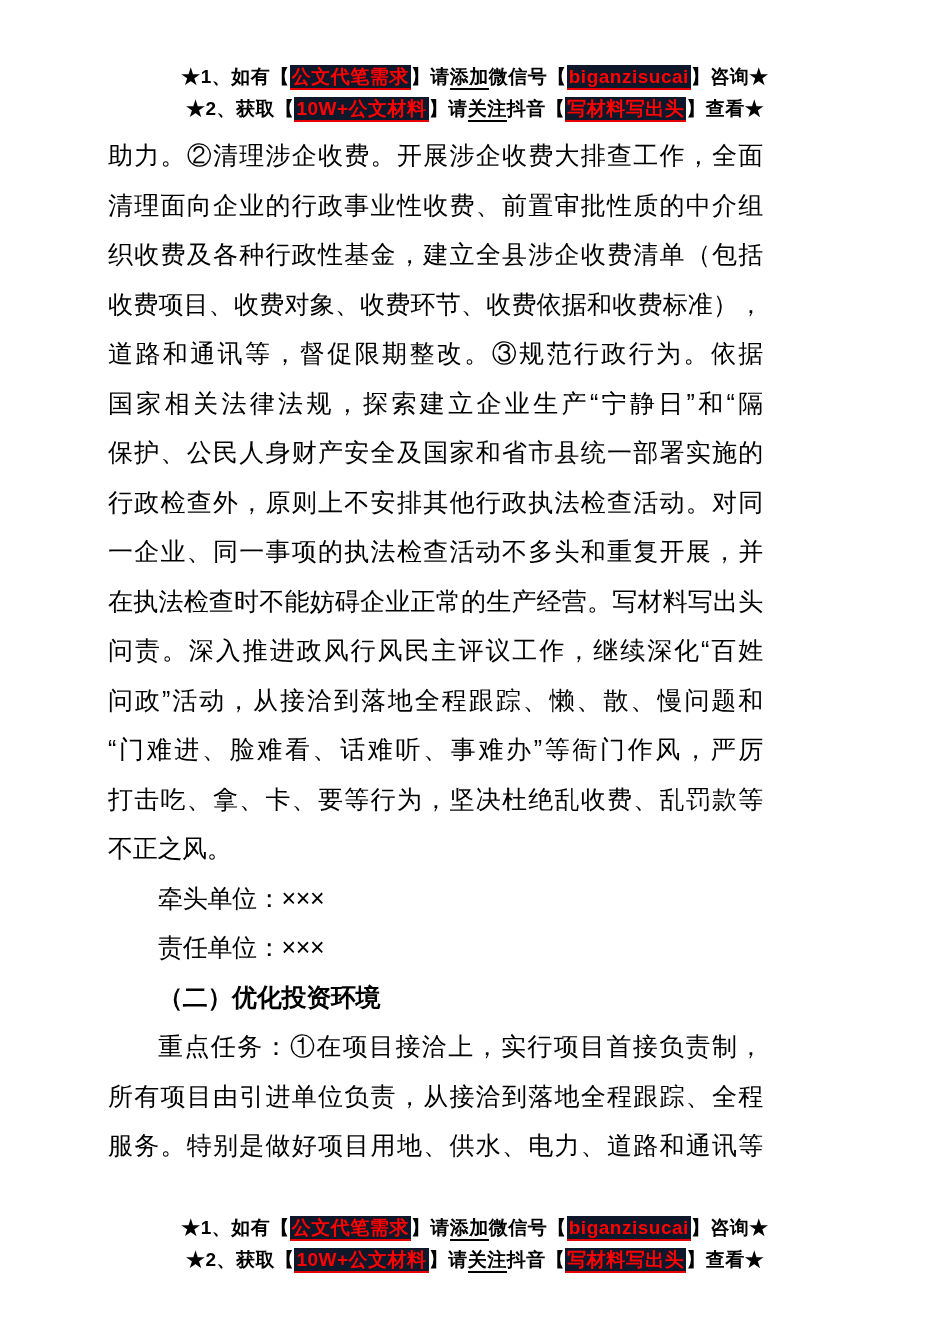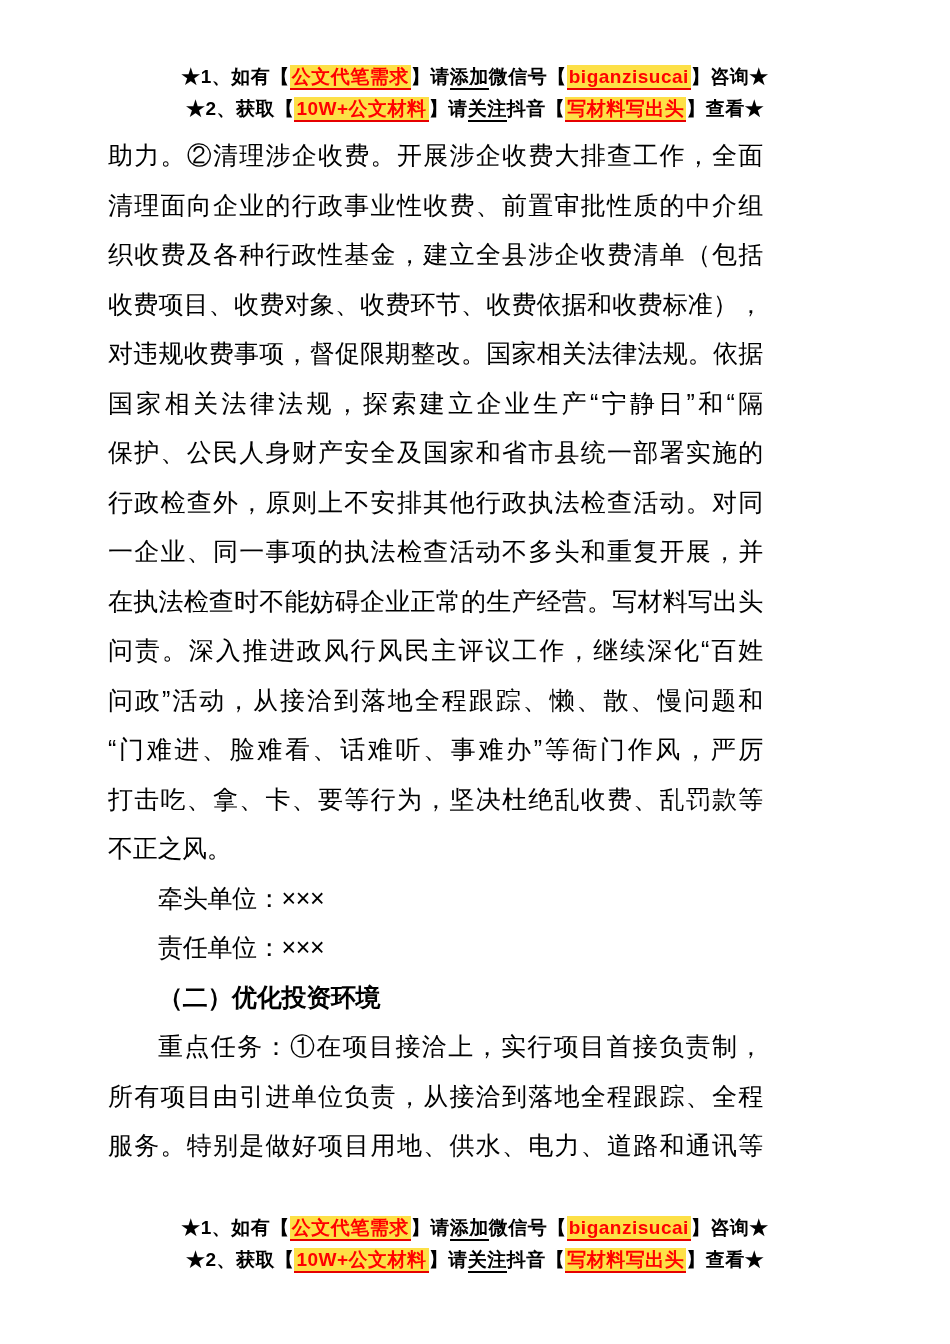--- a/index.html
+++ b/index.html
@@ -19,21 +19,21 @@
     font-weight: bold;
     font-size: 19px;
     line-height: 32px;
     letter-spacing: 0.5px;
     color: #000000;
   }
   .banner-top { padding-top: 61px; }
   .banner-bottom { position: absolute; top: 1212px; left: 0; }
   .banner .hl {
     color: #ff0000;
-    background: #fde047;
+    background: #0f172a;
     border-bottom: 2px solid #e60000;
     padding: 1px 2px;
   }
   .banner .u {
     border-bottom: 2px solid #000000;
     padding-bottom: 1px;
   }
   
   .content {
     margin-left: 108px;
@@ -65,21 +65,21 @@
 <div class="banner banner-top">
   <div><span>★1、如有【</span><span class="hl">公文代笔需求</span><span>】请</span><span class="u">添加</span><span>微信号【</span><span class="hl">biganzisucai</span><span>】咨询★</span></div>
   <div><span>★2、获取【</span><span class="hl">10W+公文材料</span><span>】请</span><span class="u">关注</span><span>抖音【</span><span class="hl">写材料写出头</span><span>】查看★</span></div>
 </div>
 
 <div class="content">
     <div class="bodyline just">助力。②清理涉企收费。开展涉企收费大排查工作，全面</div>
     <div class="bodyline just">清理面向企业的行政事业性收费、前置审批性质的中介组</div>
     <div class="bodyline just">织收费及各种行政性基金，建立全县涉企收费清单（包括</div>
     <div class="bodyline just">收费项目、收费对象、收费环节、收费依据和收费标准），</div>
-    <div class="bodyline just">对违规收费事项，督促限期整改。国家相关法律法规。依据</div>
+    <div class="bodyline just">道路和通讯等，督促限期整改。③规范行政行为。依据</div>
     <div class="bodyline just">国家相关法律法规，探索建立企业生产“宁静日”和“隔</div>
     <div class="bodyline just">保护、公民人身财产安全及国家和省市县统一部署实施的</div>
     <div class="bodyline just">行政检查外，原则上不安排其他行政执法检查活动。对同</div>
     <div class="bodyline just">一企业、同一事项的执法检查活动不多头和重复开展，并</div>
     <div class="bodyline just">在执法检查时不能妨碍企业正常的生产经营。写材料写出头</div>
     <div class="bodyline just">问责。深入推进政风行风民主评议工作，继续深化“百姓</div>
     <div class="bodyline just">问政”活动，从接洽到落地全程跟踪、懒、散、慢问题和</div>
     <div class="bodyline just">“门难进、脸难看、话难听、事难办”等衙门作风，严厉</div>
     <div class="bodyline just">打击吃、拿、卡、要等行为，坚决杜绝乱收费、乱罚款等</div>
     <div class="bodyline">不正之风。</div>

